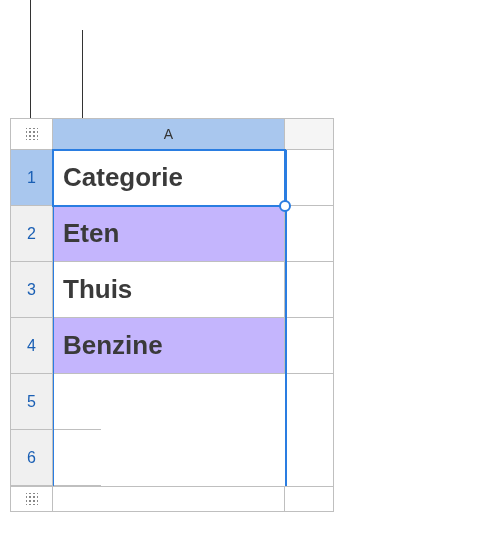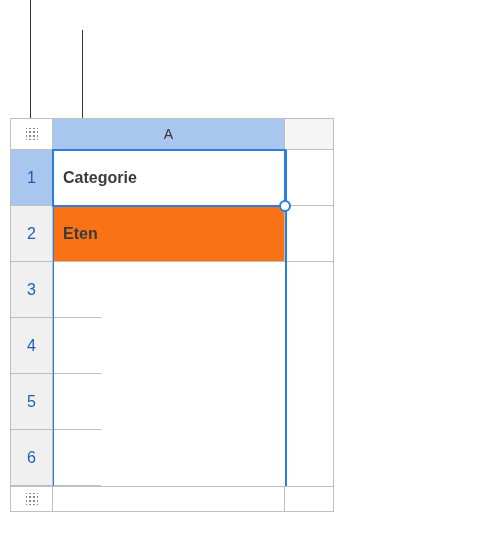--- a/index.html
+++ b/index.html
@@ -109,29 +109,29 @@
     color: #1a5fb4;
   }
   .cell {
     width: 232px;
     height: 56px;
     border-right: 1px solid #bfbfbf;
     border-bottom: 1px solid #bfbfbf;
     display: flex;
     align-items: center;
     padding-left: 10px;
-    font-size: 16px;
+    font-size: 26px;
     font-weight: 600;
     color: #3a3a3a;
     cursor: cell;
     position: relative;
     background: #fff;
   }
   .cell.shaded {
-    background: #f97316;
+    background: #c4b5fd;
   }
   .cell-extra {
     width: 48px;
     height: 56px;
     background: #fff;
     border-bottom: 1px solid #bfbfbf;
   }
   .col-sel-right-border {
     position: absolute;
     top: 31px;
@@ -209,25 +209,27 @@
   </div>
 
   <div class="row">
     <div class="row-header">2</div>
     <div class="cell shaded">Eten</div>
     <div class="cell-extra"></div>
   </div>
 
   <div class="row">
     <div class="row-header">3</div>
+    <div class="cell">Thuis</div>
     <div class="cell-extra"></div>
   </div>
 
   <div class="row">
     <div class="row-header">4</div>
+    <div class="cell shaded">Benzine</div>
     <div class="cell-extra"></div>
   </div>
 
   <div class="row">
     <div class="row-header">5</div>
     <div class="cell-extra"></div>
   </div>
 
   <div class="row">
     <div class="row-header">6</div>

